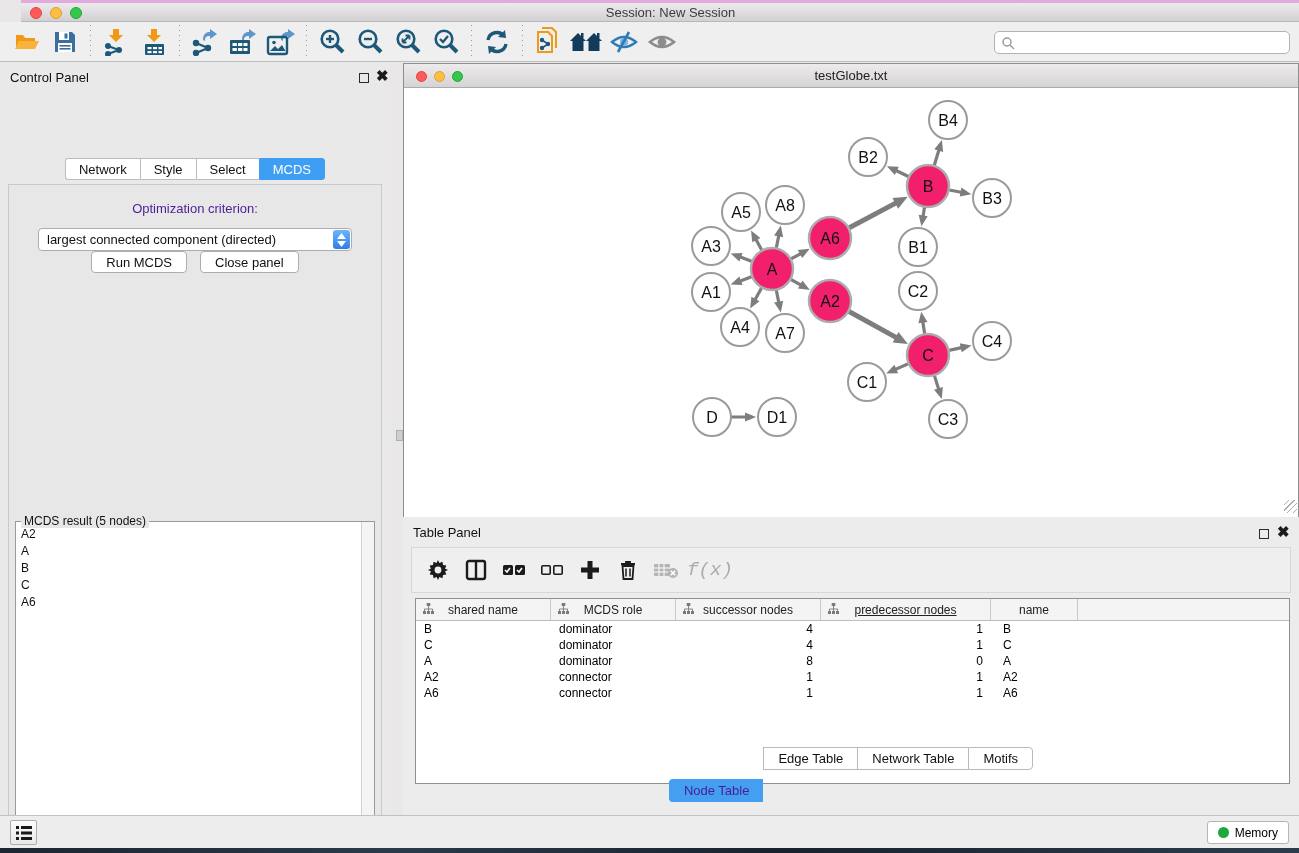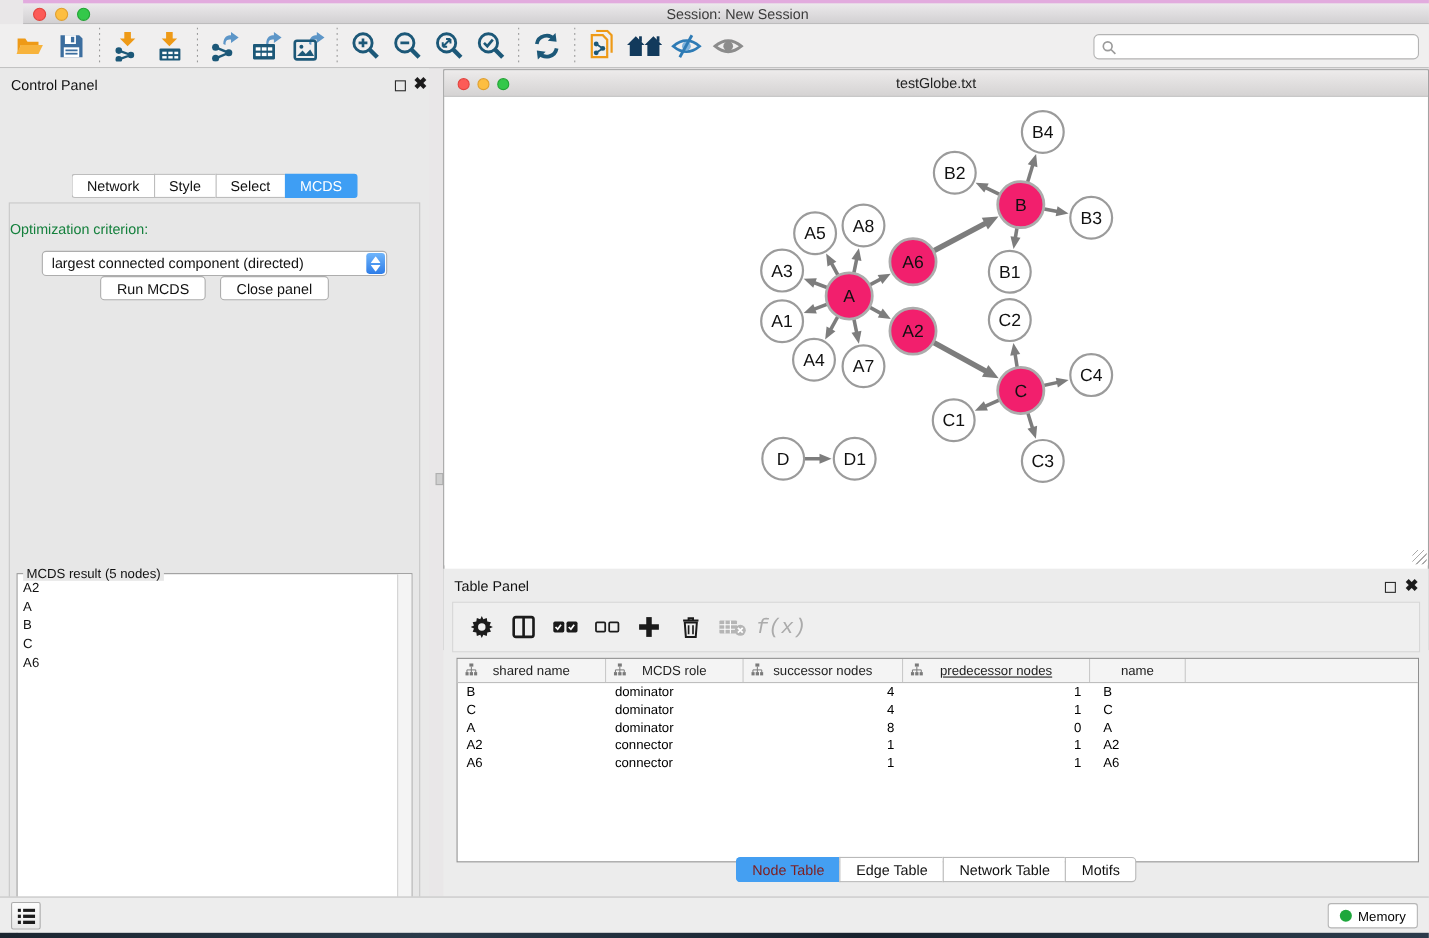--- a/index.html
+++ b/index.html
@@ -37,21 +37,21 @@
   .float-ic { position:absolute; width:10px; height:10px; border:1.6px solid #2b2b2b; top:11px; }
   .close-ic { position:absolute; top:5px; font-size:15px; font-weight:bold; color:#1b1b1b; }
   .cp-tabs { position:absolute; top:96px; left:0; width:390px; display:flex; justify-content:center; }
   .cp-tab { height:22px; padding:2px 13px; font-size:13px; background:#fff; border:1px solid #BDBDBD;
     border-right:none; color:#111; line-height:17px; }
   .cp-tab:first-child { border-radius:3px 0 0 3px; }
   .cp-tab:last-child { border-right:1px solid #BDBDBD; border-radius:0 3px 3px 0; }
   .cp-tab.active { background:#3E9EF4; border-color:#3E9EF4; color:#fff; }
   .cp-content { position:absolute; top:122px; left:8px; width:374px; height:681px;
     background:#E7E7E7; border:1px solid #C9C9C9; }
-  .opt-label { margin-top:16px; font-size:13px; color:#15803d; }
+  .opt-label { margin-top:16px; text-align:center; font-size:13px; color:#4c1d95; }
   .select-wrap { position:relative; margin:12px auto 0 auto; width:314px; height:23px;
     background:#fff; border:1px solid #ADADAD; border-radius:4px; }
   .select-wrap .sel-text { position:absolute; left:8px; top:3px; font-size:13px; color:#111; }
   .sel-stepper { position:absolute; right:1px; top:1px; width:17px; height:19px; border-radius:3px;
     background:linear-gradient(#6FB5FB,#2E7DE8); display:flex; flex-direction:column; align-items:center; justify-content:center; gap:2px; }
   .btn-row { display:flex; justify-content:center; gap:13px; }
   .mac-btn { height:22px; background:#fff; border:1px solid #ADADAD; border-radius:4px;
     font-size:13px; color:#111; padding:0 14px; font-family:"Liberation Sans",sans-serif; }
   .fieldset { position:absolute; left:6px; top:336px; width:360px; height:339px;
     border:1px solid #9A9A9A; background:#fff; }
@@ -86,21 +86,21 @@
   .nt-hcell { position:relative; display:flex; align-items:center; justify-content:center;
     font-size:12px; color:#222; border-right:1px solid #C9C9C9; }
   .nt-hcell .tree-ic { position:absolute; left:7px; top:4px; }
   .nt-row { display:flex; height:16px; }
   .nt-cell { font-size:12px; color:#000; line-height:16px; white-space:nowrap; overflow:hidden; }
   .tp-tabs { position:absolute; bottom:13px; left:0; width:896px; display:flex; justify-content:center; }
   .tp-tab { height:23px; padding:3px 14px; background:#fff; border:1px solid #B9B9B9; border-right:none;
     font-size:13px; color:#111; line-height:16px; }
   .tp-tab:first-child { border-radius:4px 0 0 4px; }
   .tp-tab:last-child { border-right:1px solid #B9B9B9; border-radius:0 4px 4px 0; }
-  .tp-tab.active { background:#449FF2; border-color:#449FF2; color:#7f1d1d; }
+  .tp-tab.active { background:#449FF2; border-color:#449FF2; color:#4c1d95;margin-top:32px; }
 
   
   .statusbar { position:absolute; left:0; top:815px; width:1299px; height:33px; background:#EDEDED;
     border-top:1px solid #C2C2C2; }
   .list-btn { position:absolute; left:10px; top:4px; width:27px; height:25px; background:linear-gradient(#FDFDFD,#E8E8E8);
     border:1px solid #ADADAD; border-radius:2px; display:flex; align-items:center; justify-content:center; }
   .memory-btn { position:absolute; right:10px; top:5px; height:23px; background:#fff; border:1px solid #B5B5B5;
     border-radius:3px; display:flex; align-items:center; gap:6px; padding:0 10px; font-size:12px; color:#000; }
   .mem-dot { width:11px; height:11px; border-radius:50%; background:#1EA73C; }
   .desktop-strip { position:absolute; left:0; top:848px; width:1299px; height:5px;

